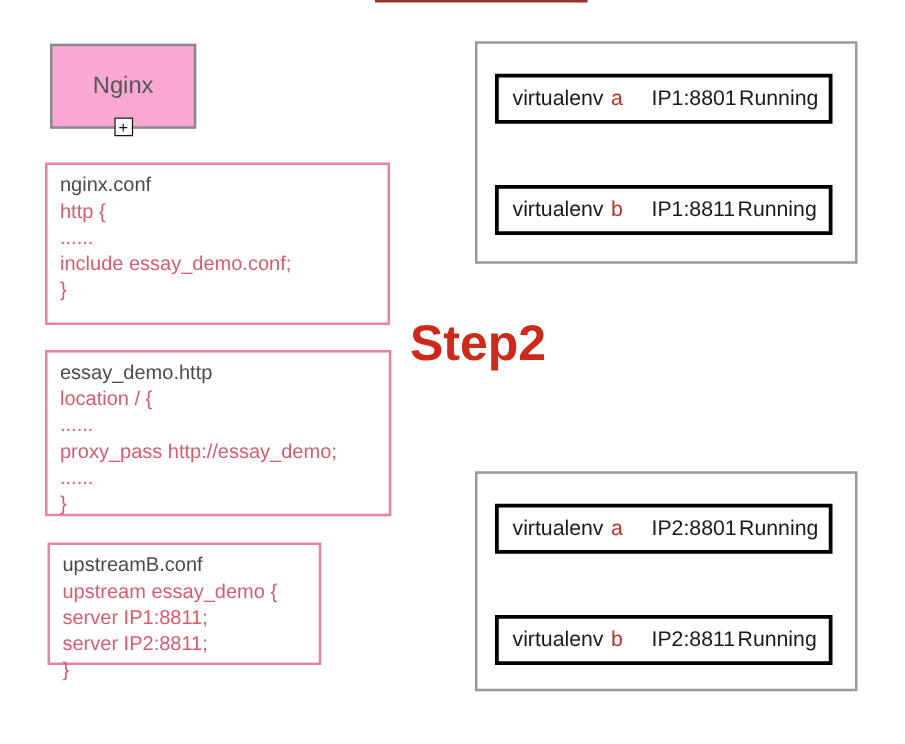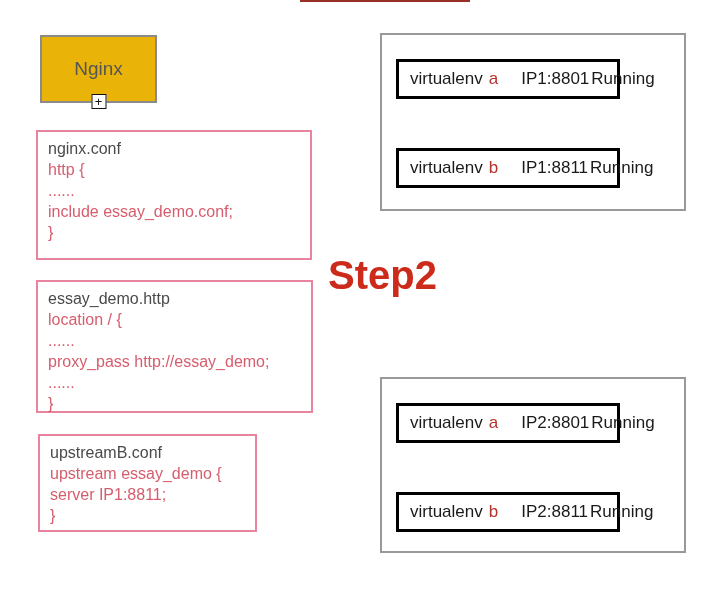--- a/index.html
+++ b/index.html
@@ -16,21 +16,21 @@
     left: 300px; top: 0; width: 170px; height: 2px;
     background: var(--top-line-red, #993028);
   }
   .nginx-box {
     position: absolute;
     left: 40px; top: 35px; width: 117px; height: 68px;
     border: 2px solid #8a8a8a;
     box-sizing: border-box;
     display: flex; align-items: center; justify-content: center;
     font-size: 19px; color: #555555;
-    background: #eab308;
+    background: #f9a8d4;
   }
   .plus-icon {
     position: absolute;
     left: 50%; bottom: -8px;
     transform: translateX(-50%);
     width: 13px; height: 13px;
     background: #fff;
     border: 1px solid #111;
     display: flex; align-items: center; justify-content: center;
     font-size: 13px; line-height: 11px; color: #111;
@@ -62,21 +62,21 @@
   .server-group {
     position: absolute;
     border: 2px solid #999999;
     box-sizing: border-box;
     background: #fff;
   }
   .server-group.g1 { left: 380px; top: 33px;  width: 306px; height: 178px; }
   .server-group.g2 { left: 380px; top: 377px; width: 306px; height: 176px; }
   .venv-box {
     position: absolute;
-    left: 14px; width: 224px; height: 40px;
+    left: 14px; width: 270px; height: 40px;
     border: 3px solid #000000;
     box-sizing: border-box;
     background: #fff;
     display: flex; align-items: center;
     padding-left: 11px;
     font-size: 17px;
     color: #1a1a1a;
     white-space: nowrap;
   }
   .venv-box.v1 { top: 24px; }
@@ -111,20 +111,21 @@
     <div class="conf-line" style="color: rgb(214, 93, 109);">......</div>
     <div class="conf-line" style="color: rgb(214, 93, 109);">proxy_pass http://essay_demo;</div>
     <div class="conf-line" style="color: rgb(214, 93, 109);">......</div>
     <div class="conf-line" style="color: rgb(214, 93, 109);">}</div>
   </div>
 
   <div class="conf-box c3">
     <div class="conf-title">upstreamB.conf</div>
     <div class="conf-line" style="color: rgb(214, 93, 109);">upstream essay_demo {</div>
     <div class="conf-line" style="color: rgb(214, 93, 109);">server IP1:8811;</div>
+    <div class="conf-line" style="color: rgb(214, 93, 109);">server IP2:8811;</div>
     <div class="conf-line" style="color: rgb(214, 93, 109);">}</div>
   </div>
 
   <div class="step-label">Step2</div>
 
   <div class="server-group g1">
     <div class="venv-box v1">
       <span>virtualenv</span>
       <span class="venv-env">a</span>
       <span class="venv-addr">IP1:8801</span>

